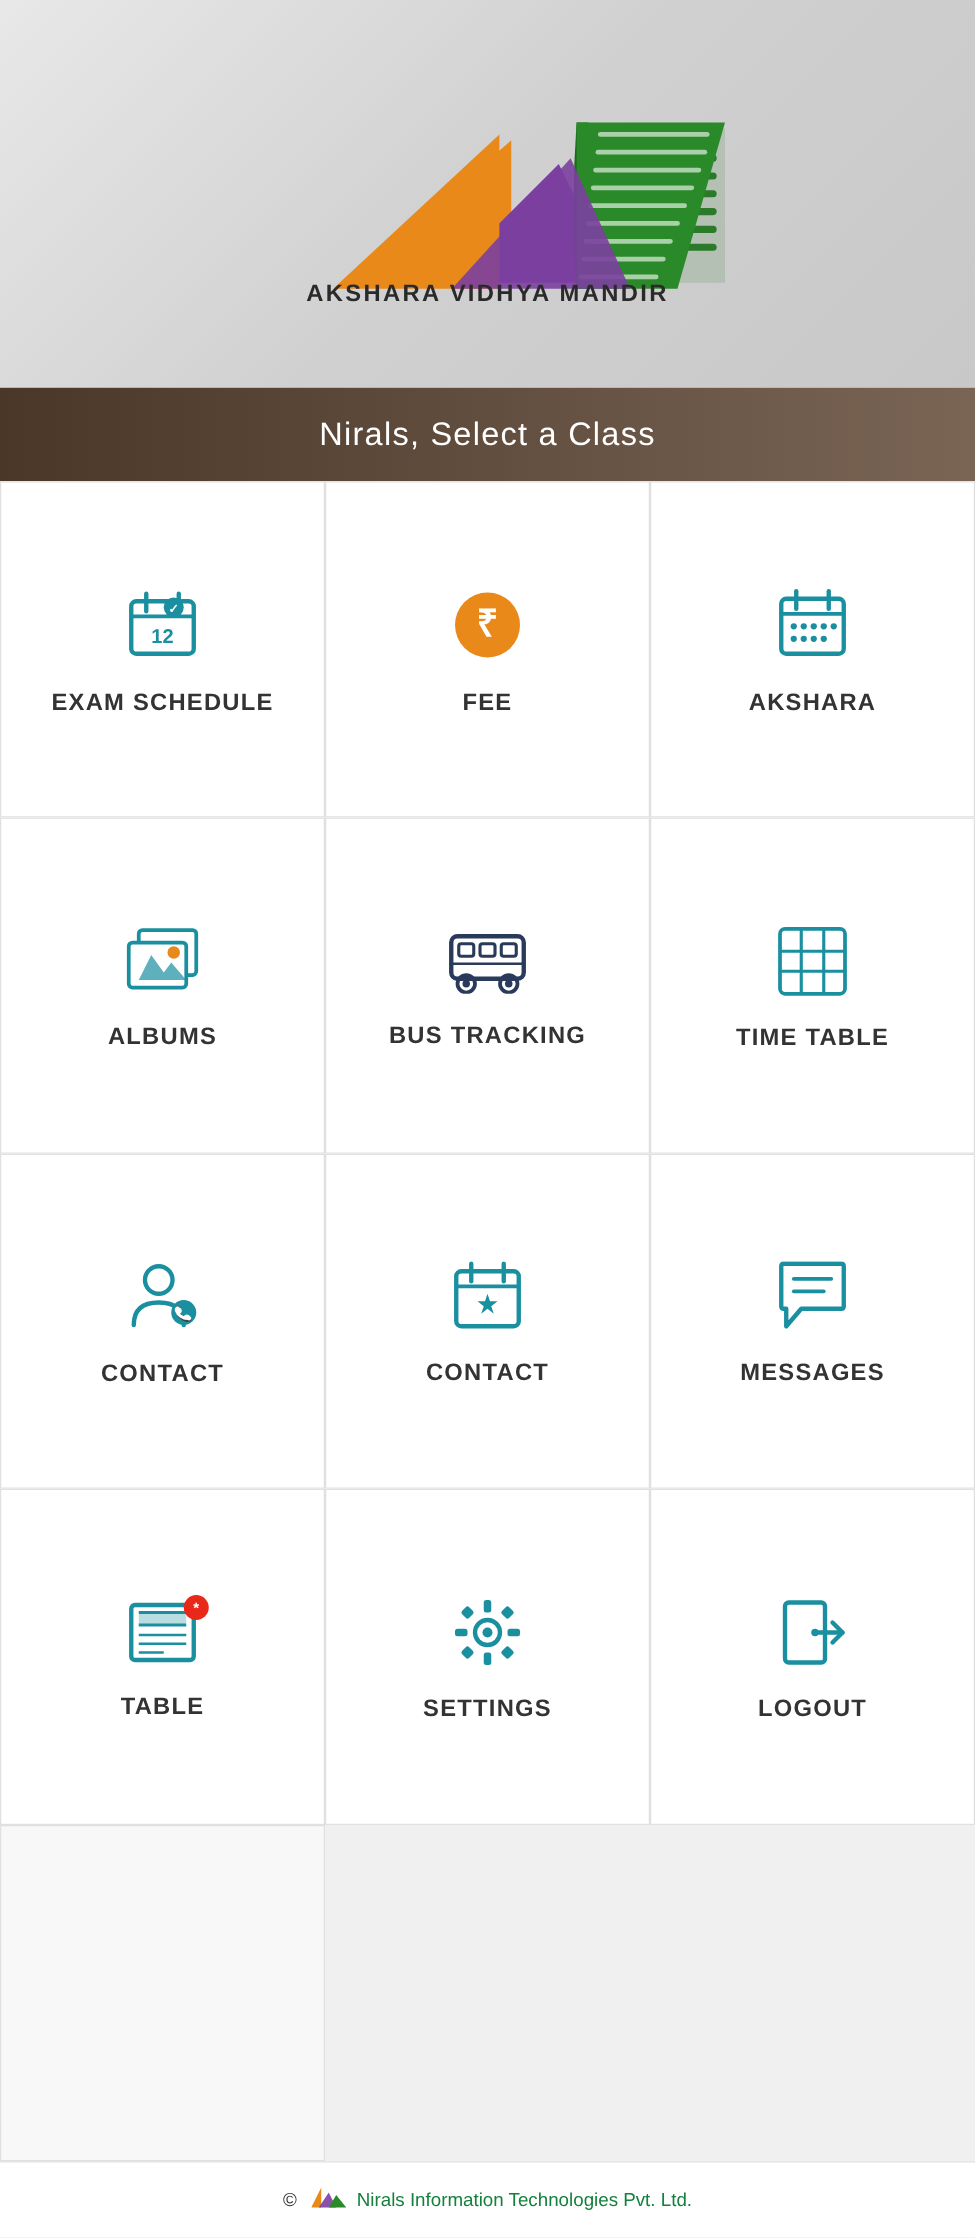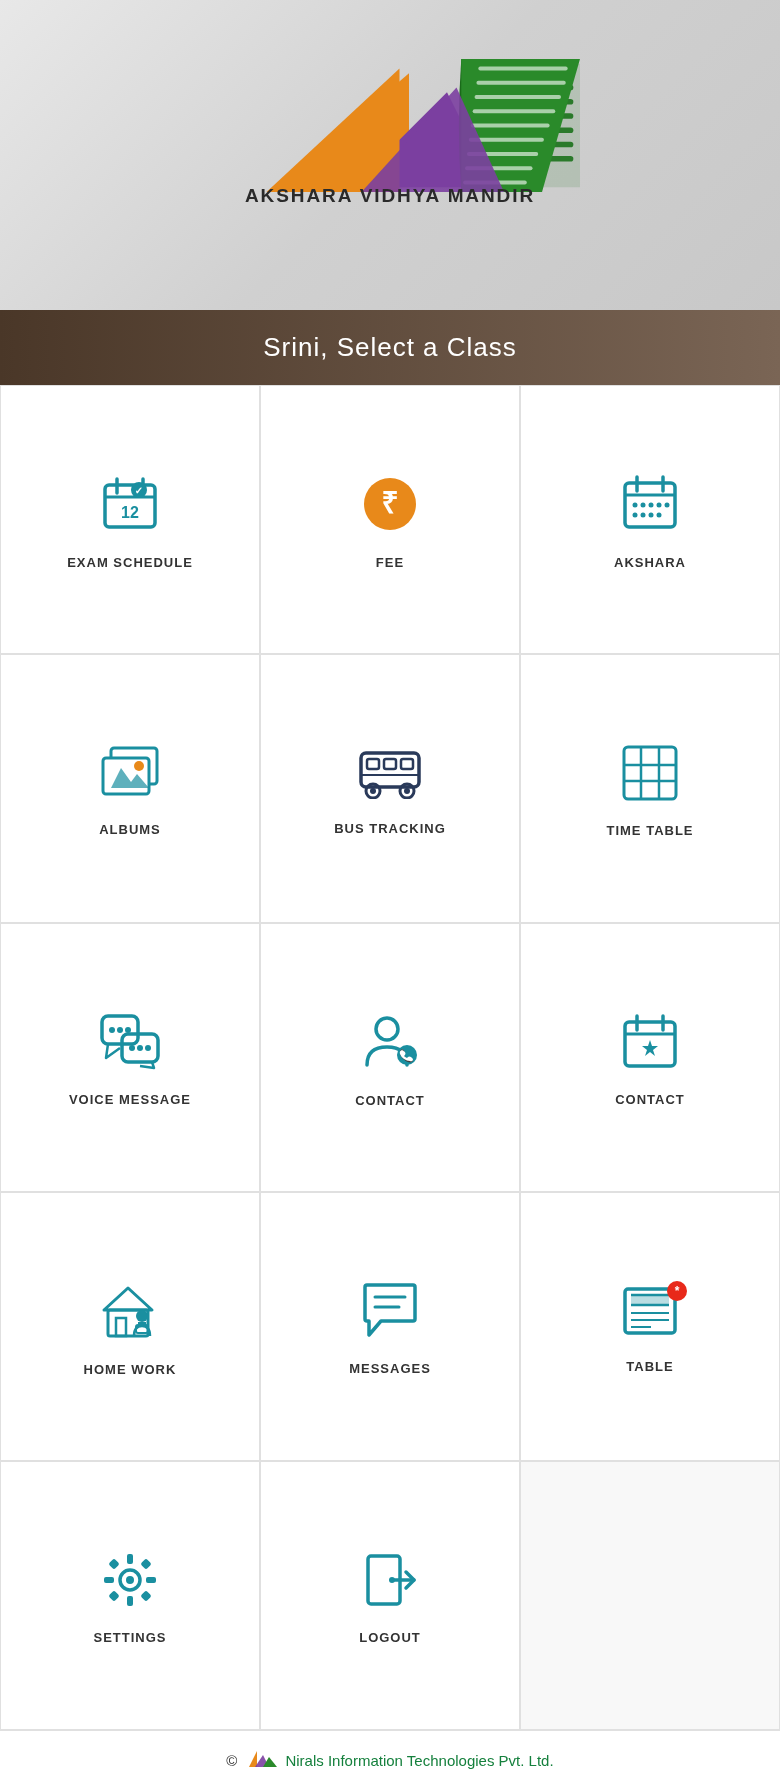--- a/index.html
+++ b/index.html
@@ -9,20 +9,21 @@
       font-family: Arial, sans-serif;
       background: #f0f0f0;
       display: flex;
       flex-direction: column;
     }
 
     
     .header {
       background: linear-gradient(135deg, #e8e8e8 0%, #d0d0d0 50%, #c8c8c8 100%);
       display: flex;
+      align-items: center;
       justify-content: center;
       padding: 16px 20px;
       min-height: 310px;
       position: relative;
     }
 
     .logo-container {
       display: flex;
       flex-direction: column;
       align-items: center;
@@ -59,21 +60,21 @@
       transition: background 0.15s;
     }
 
     .menu-icon {
       font-size: 52px;
       margin-bottom: 14px;
       line-height: 1;
     }
 
     .menu-label {
-      font-size: 13px;
+      font-size: 19px;
       font-weight: bold;
       color: #333;
       letter-spacing: 1px;
       text-align: center;
     }
 
     
     .news-wrapper {
       position: relative;
       display: inline-block;
@@ -162,21 +163,21 @@
 
         <polygon points="-30,165 70,55 120,165" fill="#7B3FA0" opacity="0.9"></polygon>
       </g>
 
       <text x="200" y="195" text-anchor="middle" font-family="Arial" font-size="20" font-weight="bold" fill="#2a2a2a" letter-spacing="2">AKSHARA VIDHYA MANDIR</text>
     </svg>
   </div>
 </div>
 
 <div class="greeting-bar">
-  <span>Srini, Select a Class</span>
+  <span>Nirals, Select a Class</span>
 </div>
 
 <div class="menu-grid">
 
   <div class="menu-item">
     <div class="menu-icon">
       <svg width="58" height="58" viewBox="0 0 58 58" xmlns="http://www.w3.org/2000/svg">
         <rect x="4" y="10" width="50" height="42" rx="4" fill="none" stroke="#1a8fa0" stroke-width="3.5"></rect>
         <line x1="4" y1="22" x2="54" y2="22" stroke="#1a8fa0" stroke-width="3"></line>
         <line x1="16" y1="4" x2="16" y2="18" stroke="#1a8fa0" stroke-width="3.5" stroke-linecap="round"></line>
@@ -265,39 +266,20 @@
         <rect x="2" y="2" width="52" height="52" rx="4" fill="none" stroke="#1a8fa0" stroke-width="3"></rect>
         <line x1="2" y1="20" x2="54" y2="20" stroke="#1a8fa0" stroke-width="2.5"></line>
         <line x1="2" y1="36" x2="54" y2="36" stroke="#1a8fa0" stroke-width="2.5"></line>
         <line x1="19" y1="2" x2="19" y2="54" stroke="#1a8fa0" stroke-width="2.5"></line>
         <line x1="37" y1="2" x2="37" y2="54" stroke="#1a8fa0" stroke-width="2.5"></line>
       </svg>
     </div>
     <span class="menu-label">TIME TABLE</span>
   </div>
 
-  <div class="menu-item">
-    <div class="menu-icon">
-      <svg width="60" height="56" viewBox="0 0 60 56" xmlns="http://www.w3.org/2000/svg">
-
-        <rect x="2" y="2" width="36" height="28" rx="6" fill="none" stroke="#1a8fa0" stroke-width="3.5"></rect>
-        <path d="M8 30 L6 44 L20 34" fill="none" stroke="#1a8fa0" stroke-width="2.5" stroke-linejoin="round"></path>
-        <rect x="22" y="20" width="36" height="28" rx="6" fill="none" stroke="#1a8fa0" stroke-width="3.5"></rect>
-        <path d="M52 48 L54 54 L40 52" fill="none" stroke="#1a8fa0" stroke-width="2.5" stroke-linejoin="round"></path>
-
-        <circle cx="12" cy="16" r="3" fill="#1a8fa0"></circle>
-        <circle cx="20" cy="16" r="3" fill="#1a8fa0"></circle>
-        <circle cx="28" cy="16" r="3" fill="#1a8fa0"></circle>
-        <circle cx="32" cy="34" r="3" fill="#1a8fa0"></circle>
-        <circle cx="40" cy="34" r="3" fill="#1a8fa0"></circle>
-        <circle cx="48" cy="34" r="3" fill="#1a8fa0"></circle>
-      </svg>
-    </div>
-    <span class="menu-label">VOICE MESSAGE</span>
-  </div>
 
   <div class="menu-item">
     <div class="menu-icon">
       <svg width="58" height="58" viewBox="0 0 58 58" xmlns="http://www.w3.org/2000/svg">
 
         <circle cx="26" cy="16" r="11" fill="none" stroke="#1a8fa0" stroke-width="3.5"></circle>
         <path d="M6 52 Q6 34 26 34 Q46 34 46 52" fill="none" stroke="#1a8fa0" stroke-width="3.5" stroke-linecap="round"></path>
 
         <circle cx="46" cy="42" r="10" fill="#1a8fa0"></circle>
         <text x="46" y="47" text-anchor="middle" font-family="Arial" font-size="12" fill="white">📞</text>
@@ -314,37 +296,20 @@
         <line x1="3" y1="20" x2="53" y2="20" stroke="#1a8fa0" stroke-width="3"></line>
         <line x1="15" y1="2" x2="15" y2="16" stroke="#1a8fa0" stroke-width="3.5" stroke-linecap="round"></line>
         <line x1="41" y1="2" x2="41" y2="16" stroke="#1a8fa0" stroke-width="3.5" stroke-linecap="round"></line>
 
         <polygon points="28,26 30,32 36,32 31,36 33,42 28,38 23,42 25,36 20,32 26,32" fill="#1a8fa0"></polygon>
       </svg>
     </div>
     <span class="menu-label">CONTACT</span>
   </div>
 
-  <div class="menu-item">
-    <div class="menu-icon">
-      <svg width="60" height="58" viewBox="0 0 60 58" xmlns="http://www.w3.org/2000/svg">
-
-        <polygon points="4,28 28,6 28,6 52,28" fill="none" stroke="#1a8fa0" stroke-width="3" stroke-linejoin="round"></polygon>
-        <rect x="8" y="28" width="40" height="26" rx="2" fill="none" stroke="#1a8fa0" stroke-width="3"></rect>
-        <rect x="16" y="36" width="10" height="18" fill="none" stroke="#1a8fa0" stroke-width="2.5"></rect>
-
-        <circle cx="42" cy="34" r="6" fill="#1a8fa0"></circle>
-        <path d="M34 54 Q34 44 42 44 Q50 44 50 54" fill="none" stroke="#1a8fa0" stroke-width="2.5"></path>
-
-        <rect x="36" y="43" width="12" height="8" rx="2" fill="none" stroke="#1a8fa0" stroke-width="2"></rect>
-        <path d="M39 43 L39 41 L45 41 L45 43" fill="none" stroke="#1a8fa0" stroke-width="2"></path>
-      </svg>
-    </div>
-    <span class="menu-label">HOME WORK</span>
-  </div>
 
   <div class="menu-item">
     <div class="menu-icon">
       <svg width="58" height="56" viewBox="0 0 58 56" xmlns="http://www.w3.org/2000/svg">
 
         <path d="M4,4 Q4,2 6,2 L52,2 Q54,2 54,4 L54,36 Q54,38 52,38 L20,38 L8,52 L8,38 L6,38 Q4,38 4,36 Z" fill="none" stroke="#1a8fa0" stroke-width="3.5" stroke-linejoin="round"></path>
 
         <line x1="14" y1="14" x2="44" y2="14" stroke="#1a8fa0" stroke-width="3" stroke-linecap="round"></line>
         <line x1="14" y1="24" x2="38" y2="24" stroke="#1a8fa0" stroke-width="3" stroke-linecap="round"></line>
       </svg>

